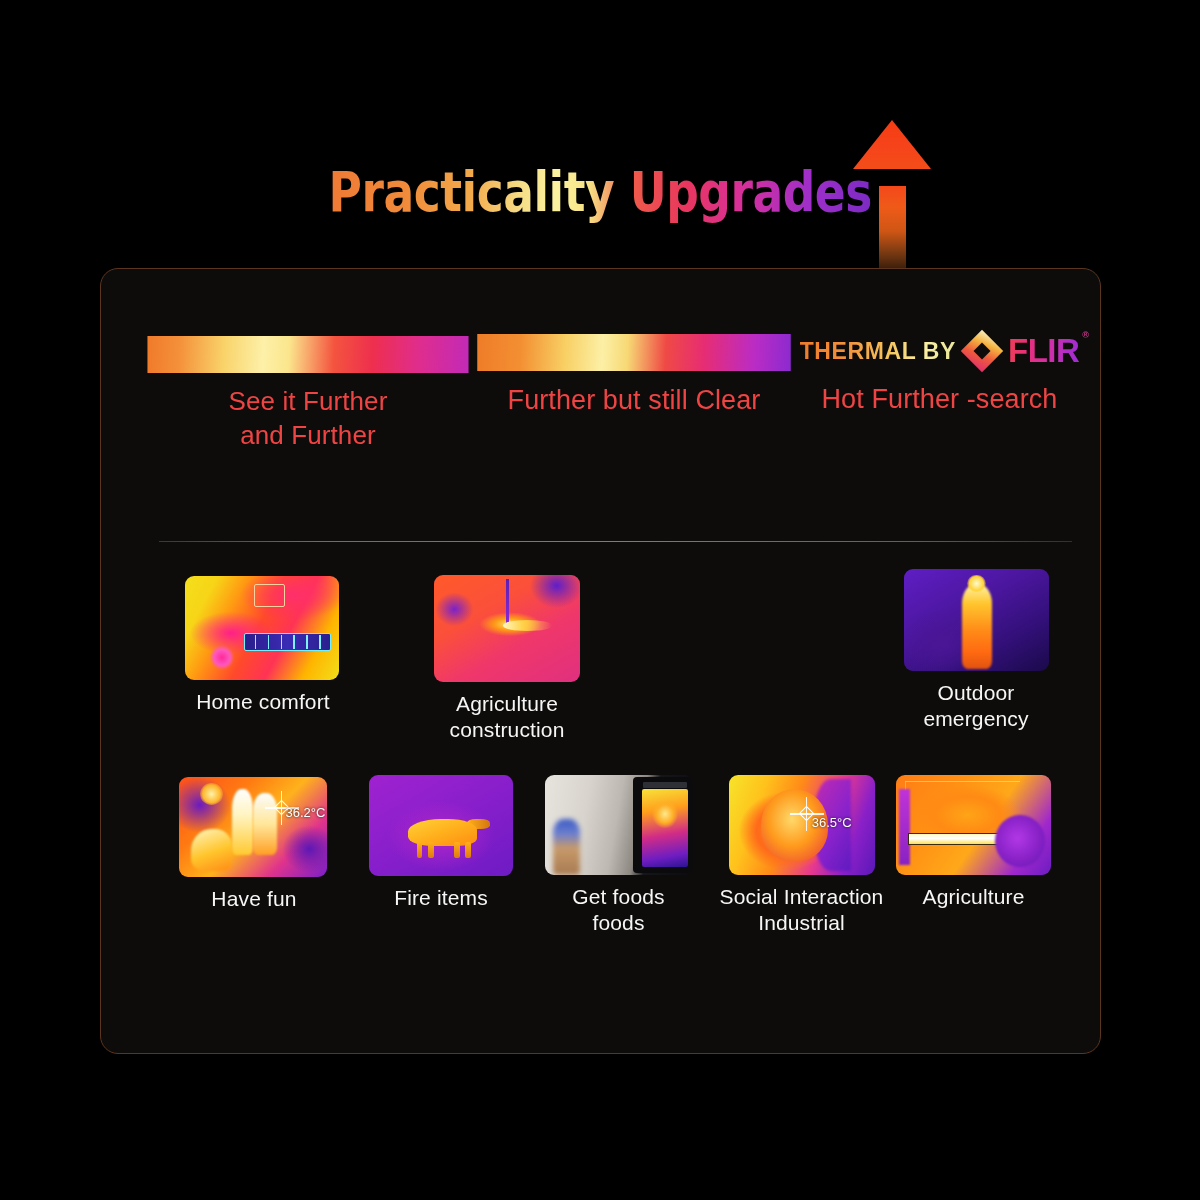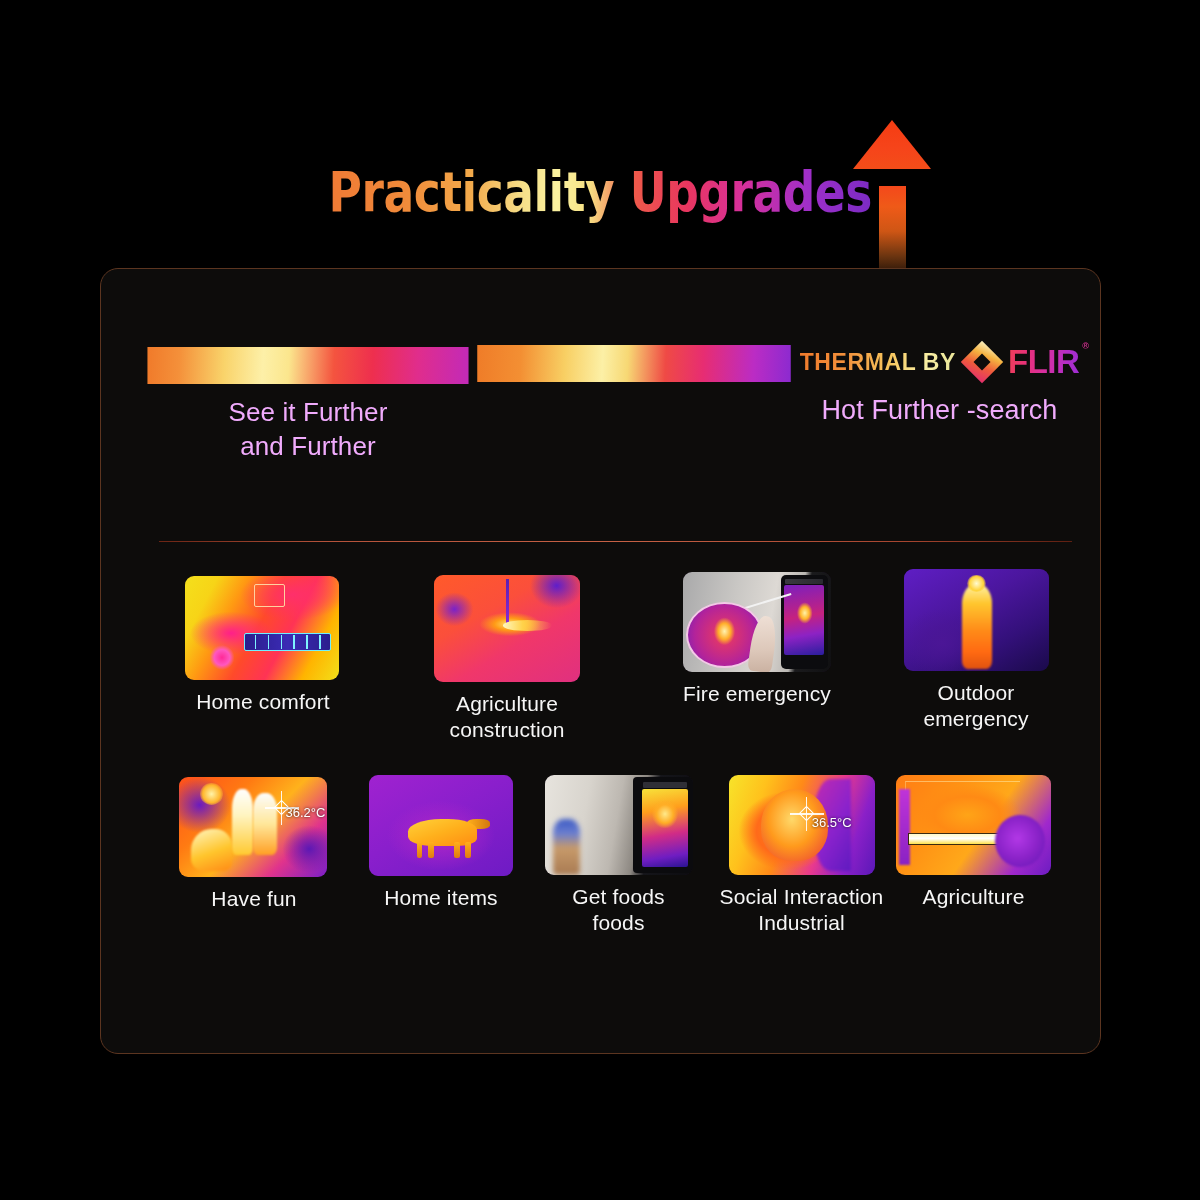--- a/index.html
+++ b/index.html
@@ -59,21 +59,21 @@
 
   
   .card {
     position:absolute; left:100px; top:268px; width:1001px; height:786px;
     background:#0d0c0b;
     border:1px solid #5c3520;
     border-radius:18px;
   }
 
   
-  .features { position:absolute; left:0; top:16px; width:1001px; height:230px; }
+  .features { position:absolute; left:0; top:5px; width:1001px; height:230px; }
 
   .feature { position:absolute; text-align:center; }
   .feature.f1 { left:38px;  top:62px;  width:338px; }
   .feature.f2 { left:368px; top:60px;  width:330px; }
   .feature.f3 { left:676px; top:58px;  width:325px; }
 
   .fe-head {
     font-size:34px; font-weight:bold; line-height:1.1;
     font-family:"DejaVu Sans Condensed","Liberation Sans Narrow","Liberation Sans", sans-serif;
     transform:scaleX(0.95);
@@ -82,21 +82,21 @@
     white-space:nowrap;
   }
   .fe-head.g1 {
     background:linear-gradient(93deg,#f07a2a 0%,#f4903a 10%,#f9d36a 24%,#fdf0a8 36%,#fbe68d 44%,#f4543f 58%,#ee2f4e 70%,#e02d8c 84%,#c22ab8 100%);
   }
   .fe-head.g2 {
     background:linear-gradient(93deg,#ef7c28 0%,#f38f33 14%,#f8cf63 28%,#fcf0a6 40%,#f7d874 48%,#ef4a45 60%,#e72d72 72%,#bb2cc4 88%,#8c2ad0 100%);
   }
   .fe-sub {
     margin-top:12px;
-    color:#f0abfc;
+    color:#ef4444;
     font-size:26px;
     line-height:1.28;
     font-weight:400;
     letter-spacing:0.1px;
     text-align:center;
   }
   .fe-sub.wide { font-size:27px; }
 
   
   .flir {
@@ -399,20 +399,23 @@
       <div class="feature f1">
         <div class="fe-head g1">4× Space Zoom</div>
         <div class="fe-sub">
           <div>See it Further</div>
           <div>and Further</div>
         </div>
       </div>
 
       <div class="feature f2">
         <div class="fe-head g2">80*60 pixels</div>
+        <div class="fe-sub wide">
+          <div>Further but still Clear</div>
+        </div>
       </div>
 
       <div class="feature f3">
         <div class="flir">
           <span class="thermal-by">THERMAL BY</span>
           <span class="diamond">
             <span class="d-outer"></span>
             <span class="d-inner"></span>
           </span>
           <span class="flir-word"><span>FLIR</span><span class="reg">®</span></span>
@@ -453,36 +456,20 @@
             <div class="rod"></div>
             <div class="spark"></div>
           </div>
         </div>
         <div class="cap">
           <div>Agriculture</div>
           <div>construction</div>
         </div>
       </div>
 
-      <div class="tile" style="left:568px; top:3px; width:176px;">
-        <div class="thumb" style="width:148px; height:100px; margin:0 auto;">
-          <div class="art art-fire">
-            <div class="phone">
-              <div class="pbar"></div>
-              <div class="pscreen"></div>
-            </div>
-            <div class="ptr"></div>
-            <div class="lens"></div>
-            <div class="finger"></div>
-          </div>
-        </div>
-        <div class="cap">
-          <div>Fire emergency</div>
-        </div>
-      </div>
 
       <div class="tile" style="left:795px; top:0px; width:160px;">
         <div class="thumb" style="width:145px; height:102px; margin:0 auto;">
           <div class="art art-out">
             <div class="body"></div>
             <div class="head"></div>
           </div>
         </div>
         <div class="cap">
           <div>Outdoor</div>
@@ -513,21 +500,21 @@
           <div class="art art-find">
             <div class="tail"></div>
             <div class="animal"></div>
             <div class="leg" style="left:33%"></div>
             <div class="leg" style="left:41%"></div>
             <div class="leg" style="left:59%"></div>
             <div class="leg" style="left:67%"></div>
           </div>
         </div>
         <div class="cap">
-          <div>Home items</div>
+          <div>Fire items</div>
         </div>
       </div>
 
       <div class="tile" style="left:440px; top:206px; width:155px;">
         <div class="thumb" style="width:148px; height:100px; margin:0 auto;">
           <div class="art art-food">
             <div class="person"></div>
             <div class="phone">
               <div class="pbar"></div>
               <div class="pscreen"></div>

